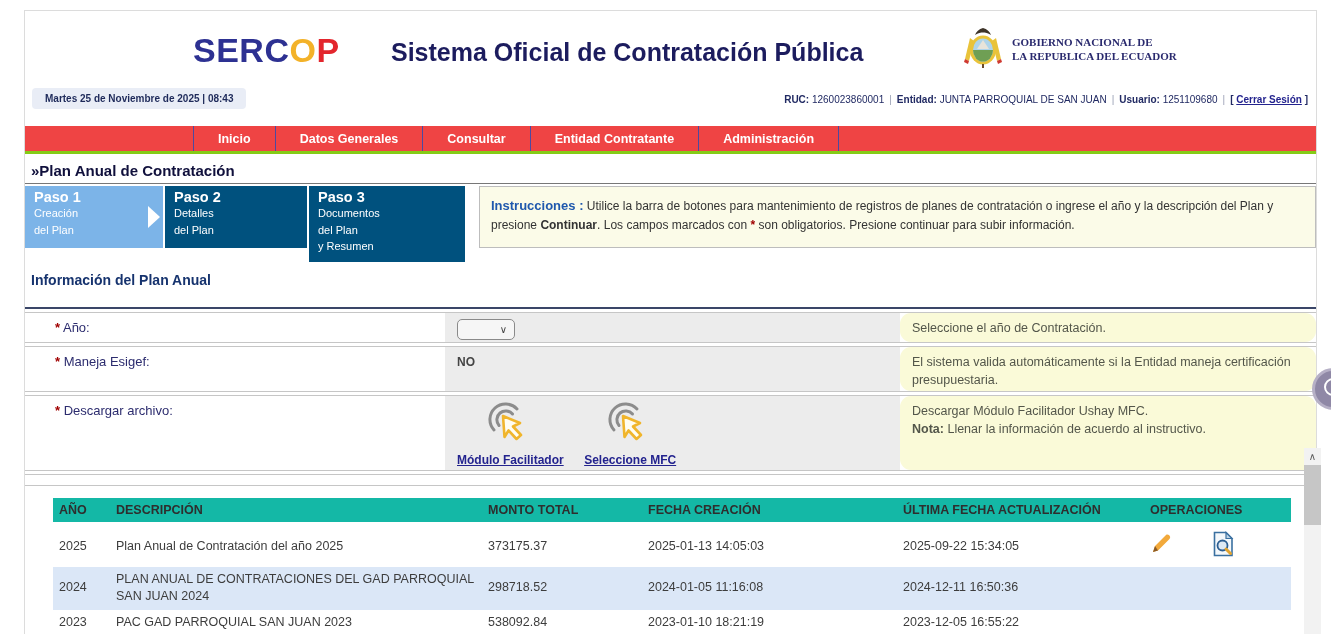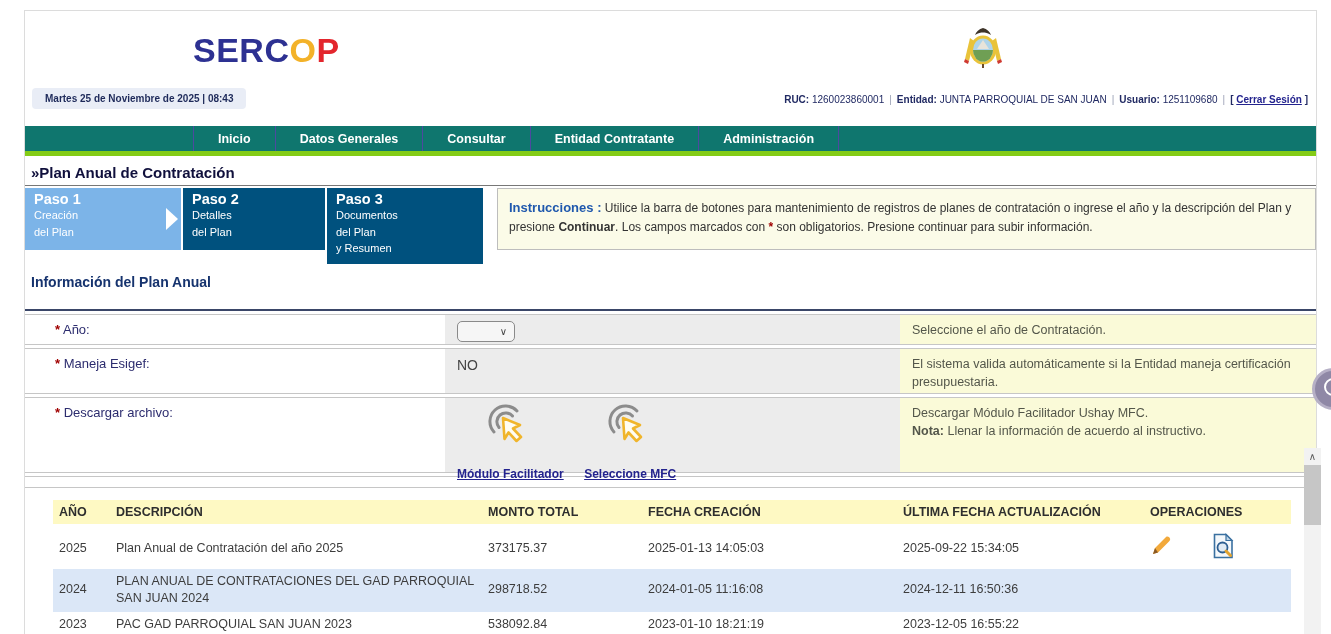--- a/index.html
+++ b/index.html
@@ -21,33 +21,33 @@
   .info-bar{height:30px;position:relative;font-size:10px;color:#212a63;}
   .date-box{position:absolute;left:7px;top:1px;background:#e9edf6;border-radius:4px;
     padding:5px 13px;font-weight:bold;color:#1e2a5a;}
   .session-info{position:absolute;right:8px;top:7px;white-space:nowrap;}
   .session-info .lbl{font-weight:bold;}
   .session-info .sep{color:#9aa0b5;padding:0 5px;}
   .session-info .bracket{font-weight:bold;}
   .logout{color:#23238e;font-weight:bold;text-decoration:underline;cursor:pointer;}
 
   
-  .menu{margin-top:9px;background:#0f766e;height:25px;display:flex;align-items:stretch;
-    padding-left:168px;border-bottom:5px solid #84cc16;}
+  .menu{margin-top:9px;background:#ef4444;height:25px;display:flex;align-items:stretch;
+    padding-left:168px;border-bottom:3px solid #84cc16;}
   .menu-item{color:#fff;font-size:12.5px;font-weight:bold;padding:0 24px;display:flex;
     align-items:center;border-right:1px solid #4d49a0;cursor:pointer;}
   .menu-item:first-child{border-left:1px solid #4d49a0;}
 
   
   .page-title{margin-top:5px;padding:3px 6px 4px;font-size:15px;font-weight:bold;
     color:#10103c;border-bottom:1px solid #777;}
 
   
   .steps-row{display:flex;margin-top:2px;align-items:flex-start;}
-  .step{width:156px;height:62px;padding:3px 9px;box-sizing:border-box;margin-right:2px;position:relative;}
+  .step{width:138px;height:62px;padding:3px 9px;box-sizing:border-box;margin-right:2px;position:relative;}
   .step .stitle{font-size:14.5px;font-weight:bold;color:#fff;}
   .step .sline{font-size:11px;color:#fff;line-height:1.5;}
   .step1{background:#7cb4e8;}
   .step2{background:#00517e;width:142px;}
   .step3{background:#00517e;width:156px;height:76px;}
   .step-arrow{position:absolute;right:3px;top:20px;width:0;height:0;
     border-top:11px solid transparent;border-bottom:11px solid transparent;border-left:12px solid #fff;}
   .instructions{flex:1;margin-left:12px;background:#fbfbe8;border:1px solid #bdbdbd;
     padding:9px 11px;font-size:12px;color:#333;line-height:1.55;box-sizing:border-box;min-height:62px;}
   .instr-label{color:#1f58ad;font-weight:bold;font-size:13px;}
@@ -55,37 +55,37 @@
   .red-star{color:#a00000;font-weight:bold;}
 
   
   .form-title{margin-top:8px;padding:2px 6px 19px;font-size:14px;font-weight:bold;
     color:#16336e;border-bottom:2px solid #3a4668;}
   .form-row{display:flex;margin-top:3px;border-top:1px solid #c6c6c6;border-bottom:1px solid #c6c6c6;}
   .cell-label{width:420px;background:#fff;padding:7px 8px 7px 30px;box-sizing:border-box;
     font-size:13px;color:#2c2c6e;}
   .cell-control{width:455px;background:#ececec;padding:6px 12px;box-sizing:border-box;}
   .cell-help{flex:1;background:#fafad8;padding:6px 12px;box-sizing:border-box;
-    font-size:12.5px;color:#53564a;line-height:1.45;}
+    font-size:12.5px;color:#53564a;line-height:1.45;border-radius:11px;}
   .row-year{height:29px;}
   .row-esigef{height:44px;}
   .row-download{height:74px;}
   .fake-select{width:58px;height:21px;background:#f6f6f6;border:1px solid #8a8a8a;border-radius:5px;
     display:flex;align-items:center;justify-content:flex-end;padding-right:7px;box-sizing:border-box;
     cursor:pointer;color:#444;font-size:10px;}
-  .esigef-val{font-weight:normal;color:#444;font-size:14px;padding-top:2px;}
+  .esigef-val{font-weight:bold;color:#444;font-size:12px;padding-top:2px;}
   .dl{display:inline-block;text-align:center;margin-right:16px;vertical-align:top;cursor:pointer;}
-  .dl-label{display:block;color:#23238e;font-weight:bold;font-size:12px;text-decoration:underline;margin-top:13px;}
+  .dl-label{display:block;color:#23238e;font-weight:bold;font-size:12px;text-decoration:underline;margin-top:1px;}
   .form-footer{height:10px;border-top:1px solid #c6c6c6;border-bottom:1px solid #c6c6c6;
     background:#fff;margin-top:3px;}
 
   
   .table-wrap{margin-top:12px;margin-left:28px;width:1238px;}
   table.pac{border-collapse:collapse;width:100%;table-layout:fixed;font-size:12.5px;color:#3d3d3d;}
-  table.pac th{background:#fef9c3;text-align:left;font-weight:bold;color:#2e2e2e;
+  table.pac th{background:#14b8a6;text-align:left;font-weight:bold;color:#2e2e2e;
     padding:5px 6px;font-size:12.5px;white-space:nowrap;overflow:hidden;}
   table.pac td{padding:4px 6px;vertical-align:middle;line-height:1.4;}
   tr.alt{background:#dbe7f7;}
   tr.first td{padding-top:9px;}
   .ops-cell{white-space:nowrap;}
   .op-icon{display:inline-block;cursor:pointer;vertical-align:middle;}
   .op-icon + .op-icon{margin-left:36px;}
 
   
   .scrollbar{position:absolute;left:1304px;top:448px;width:17px;height:186px;background:#f2f2f2;}
@@ -98,35 +98,40 @@
     background:#8f88a6;border:3px solid #b6b0c6;box-sizing:border-box;display:flex;
     align-items:center;justify-content:center;cursor:pointer;}
 </style>
 </head>
 <body>
 
 <div class="frame">
 
   <div class="brand-row">
     <div class="sercop-logo"><span class="blue">SERC</span><span class="yellow">O</span><span class="red">P</span></div>
+    <div class="sys-title">Sistema Oficial de Contratación Pública</div>
     <div class="gov">
       <span>
         <svg width="40" height="44" viewBox="0 0 40 44">
           <path d="M7 13 L2 34 L6 36 L11 16 Z" fill="#e9c33a"></path>
           <path d="M33 13 L38 34 L34 36 L29 16 Z" fill="#e9c33a"></path>
           <path d="M2 34 L6 36 L5 39 L1 37 Z" fill="#cf3a31"></path>
           <path d="M38 34 L34 36 L35 39 L39 37 Z" fill="#cf3a31"></path>
           <ellipse cx="20" cy="25" rx="13" ry="14.5" fill="#e9c33a"></ellipse>
           <ellipse cx="20" cy="25" rx="10" ry="11.5" fill="#aed4ea"></ellipse>
           <path d="M10 25 a10 11.5 0 0 0 20 0 z" fill="#6f9f54"></path>
           <path d="M14 24 L20 15 L26 24 Z" fill="#e8e4da"></path>
           <path d="M20 3 C16 4 13 7 12 10 C15 8 18 7.5 20 7.5 C22 7.5 25 8 28 10 C27 7 24 4 20 3 Z" fill="#3d3328"></path>
           <rect x="19" y="39" width="2" height="4" fill="#6b4a2a"></rect>
         </svg>
       </span>
+      <div class="gov-text">
+        <div>GOBIERNO NACIONAL DE</div>
+        <div>LA REPUBLICA DEL ECUADOR</div>
+      </div>
     </div>
   </div>
 
   <div class="info-bar">
     <div class="date-box">Martes 25 de Noviembre de 2025 | 08:43</div>
     <div class="session-info"><span class="lbl">RUC:</span> <span>1260023860001</span><span class="sep">|</span><span class="lbl">Entidad:</span> <span>JUNTA PARROQUIAL DE SAN JUAN</span><span class="sep">|</span><span class="lbl">Usuario:</span> <span>1251109680</span><span class="sep">|</span><span class="bracket">[</span> <span class="logout">Cerrar Sesión</span> <span class="bracket">]</span></div>
   </div>
 
   <nav class="menu">
     <div class="menu-item">Inicio</div>

